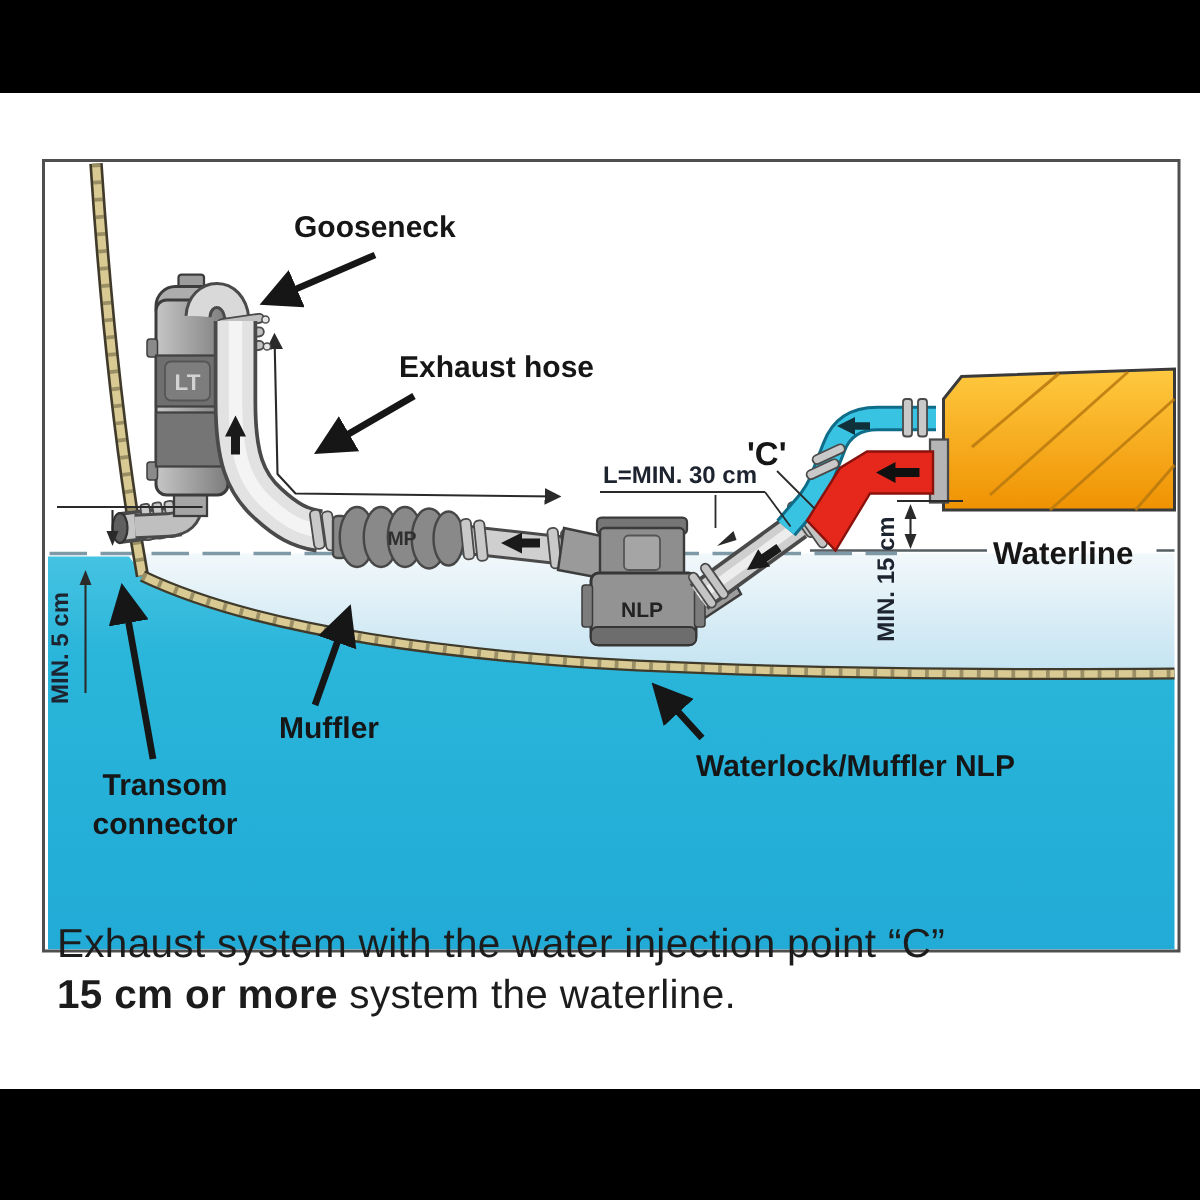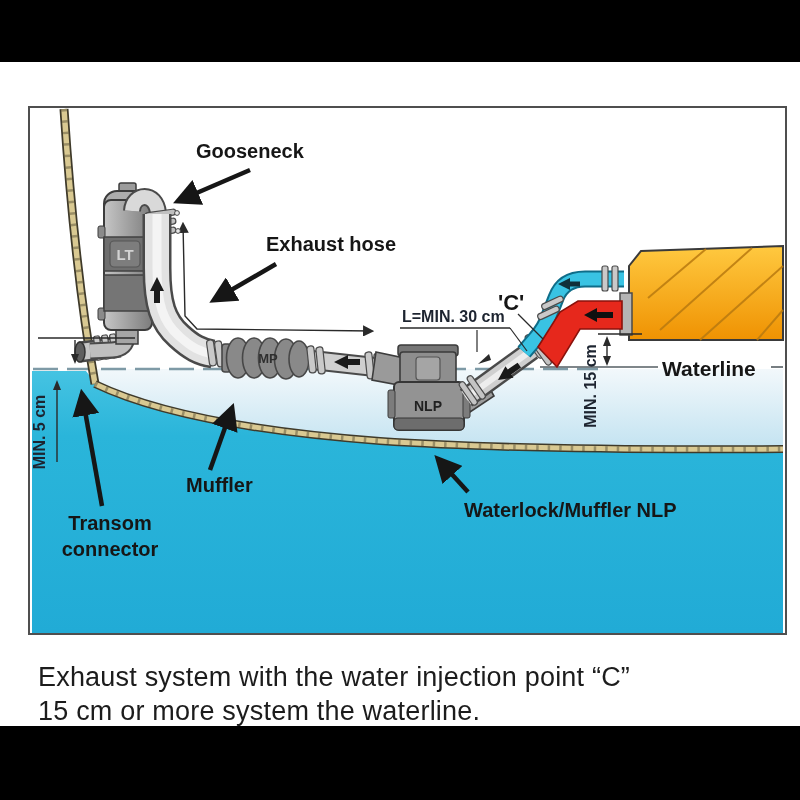--- a/index.html
+++ b/index.html
@@ -4,23 +4,23 @@
 <style>
   html,body{margin:0;padding:0;background:#ffffff;}
   .stage{position:relative;width:800px;height:800px;background:#ffffff;overflow:hidden;
          font-family:"Liberation Sans",sans-serif;}
   .bar{position:absolute;left:0;width:800px;background:#000000;}
   .bar.top{top:0;height:62px;}
   .bar.bottom{top:726px;height:74px;}
   .frame{position:absolute;left:28px;top:106px;width:755px;height:525px;
          border:2px solid #4f4f4f;background:#ffffff;}
   .frame svg{display:block;}
-  .caption{position:absolute;left:38px;top:660px;width:720px;
+  .caption{position:absolute;left:38px;top:612px;width:720px;
            font-size:27px;line-height:34px;color:#1c1c1c;letter-spacing:0.2px;}
-  .caption .b{font-weight:400;text-align:center;}
+  .caption .b{font-weight:700;text-align:center;}
   text{font-family:"Liberation Sans",sans-serif;}
   .lbl{font-weight:700;font-size:20px;fill:#161616;}
   .dim{font-weight:700;font-size:16px;fill:#1d2430;}
 </style>
 </head>
 <body>
 
 <div class="stage">
   <div class="bar top"></div>
   <div class="bar bottom"></div>

